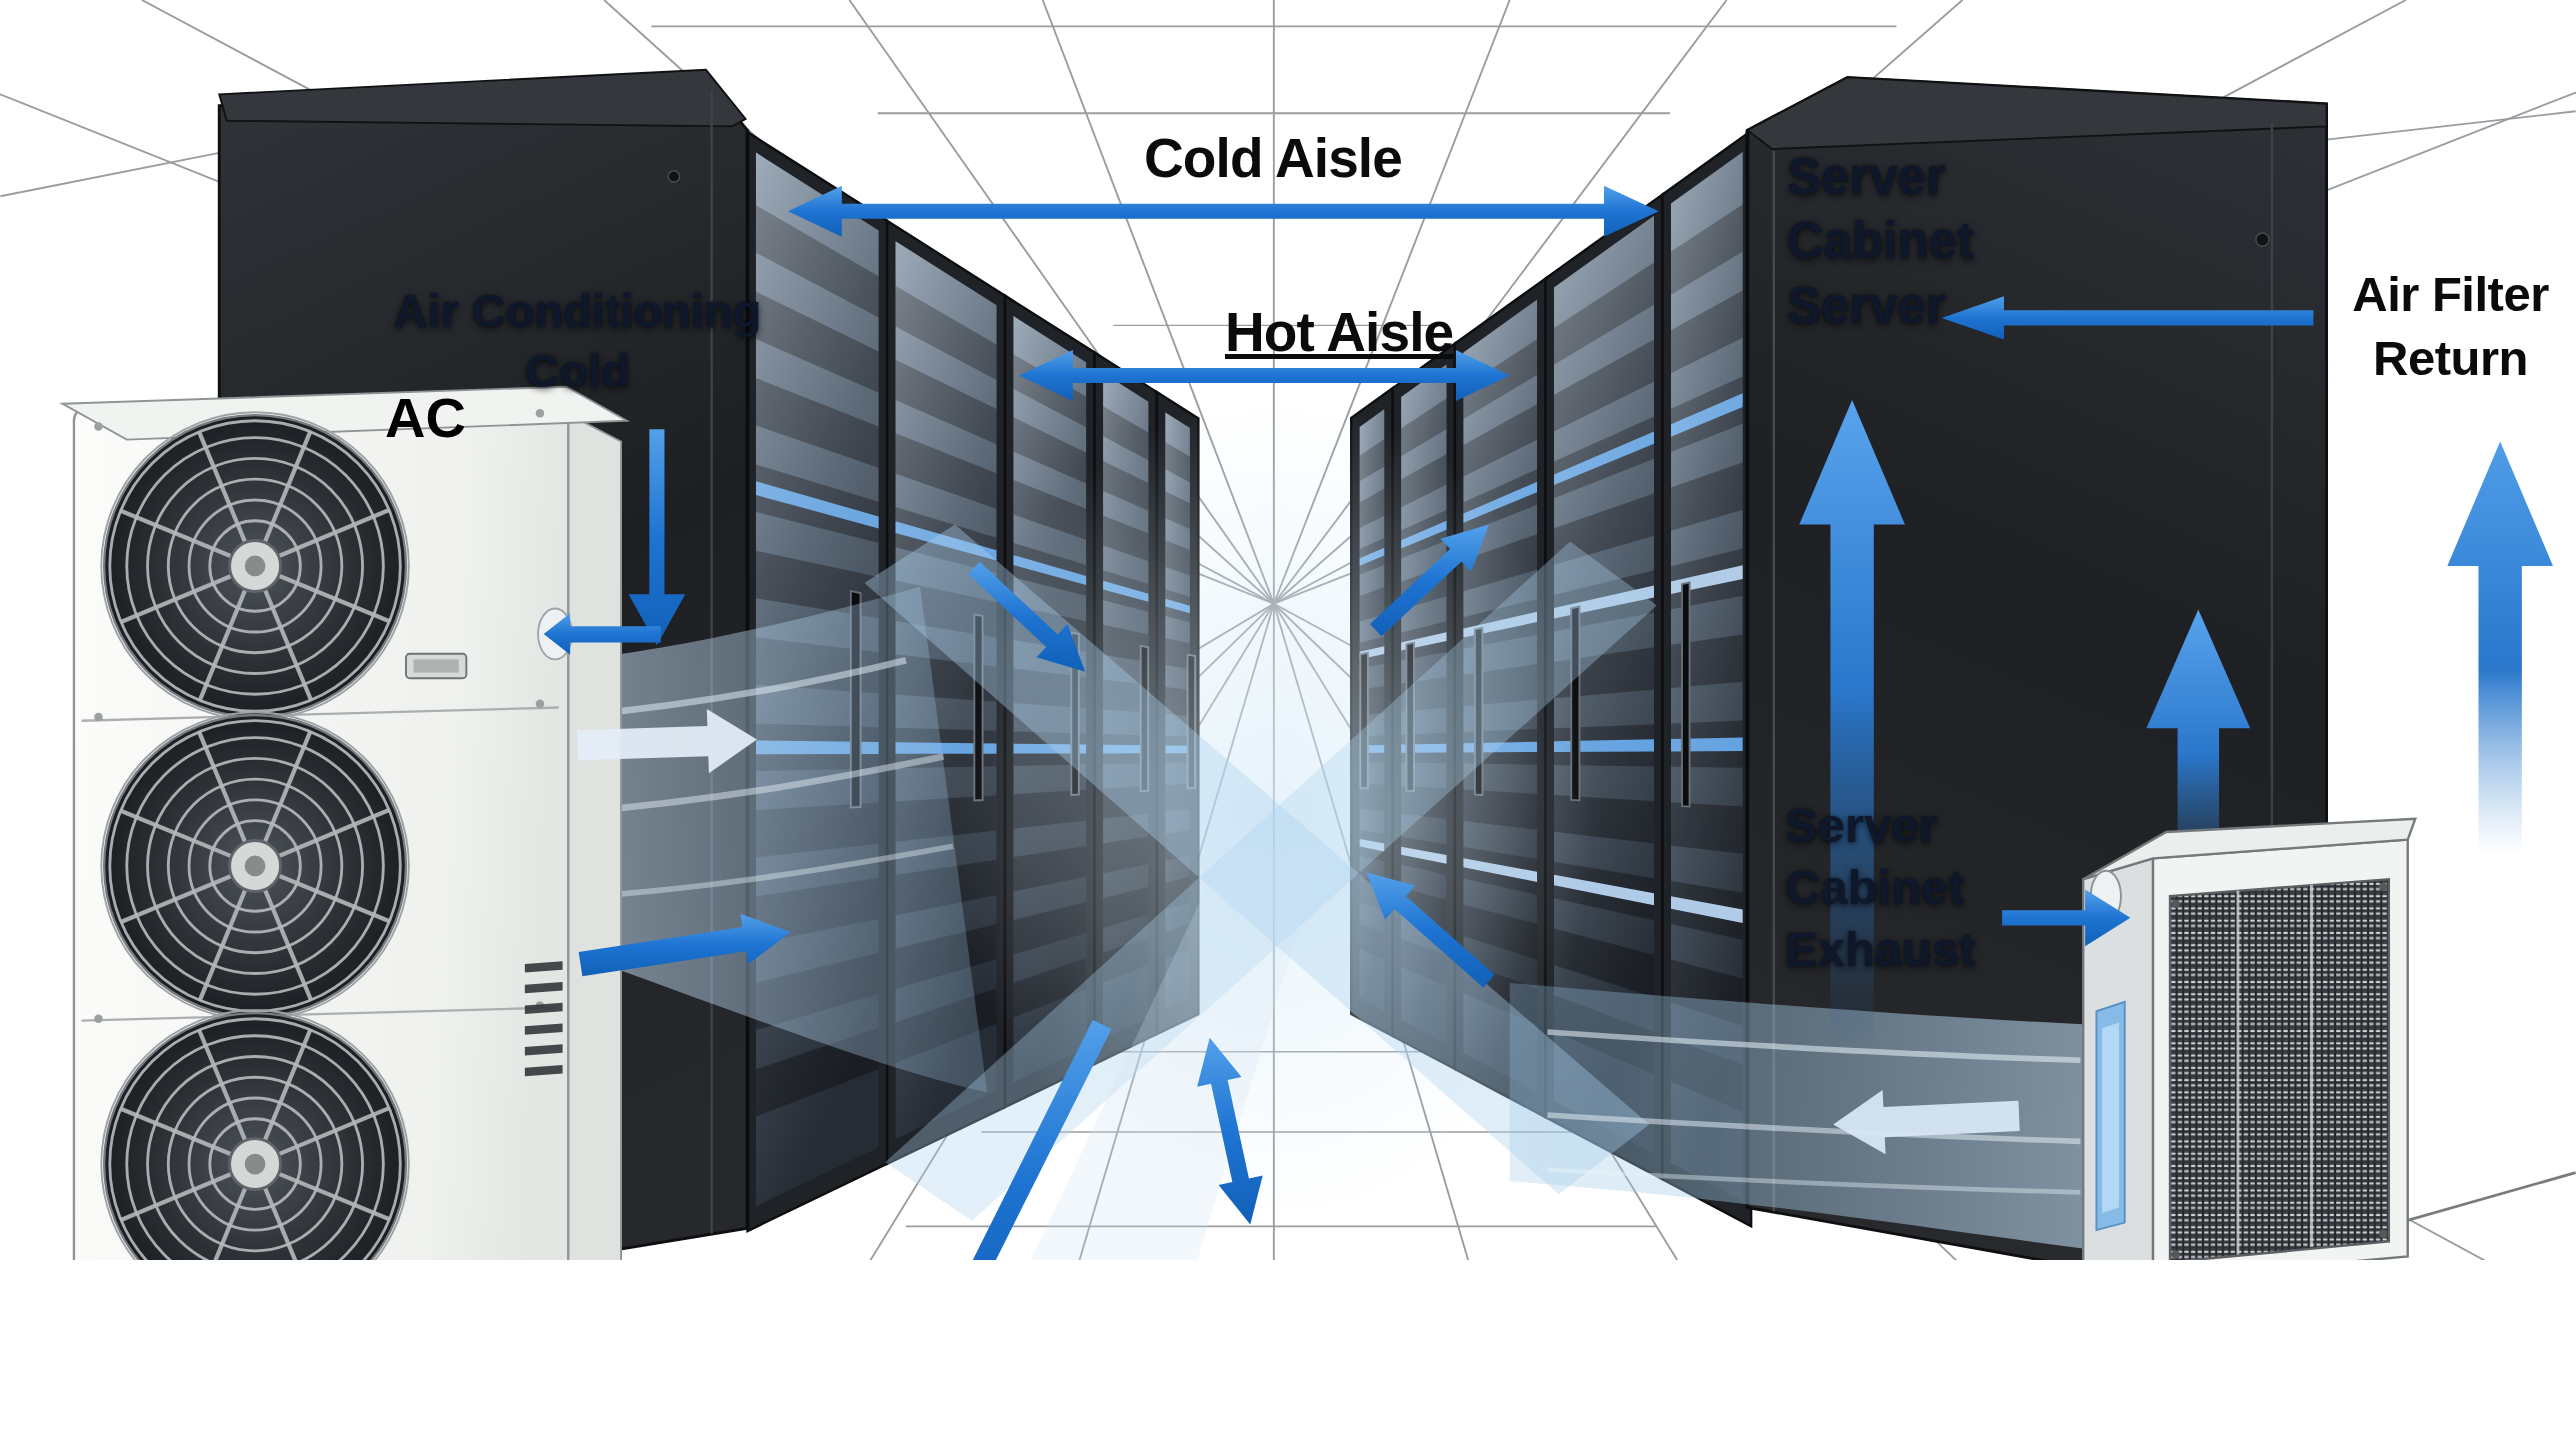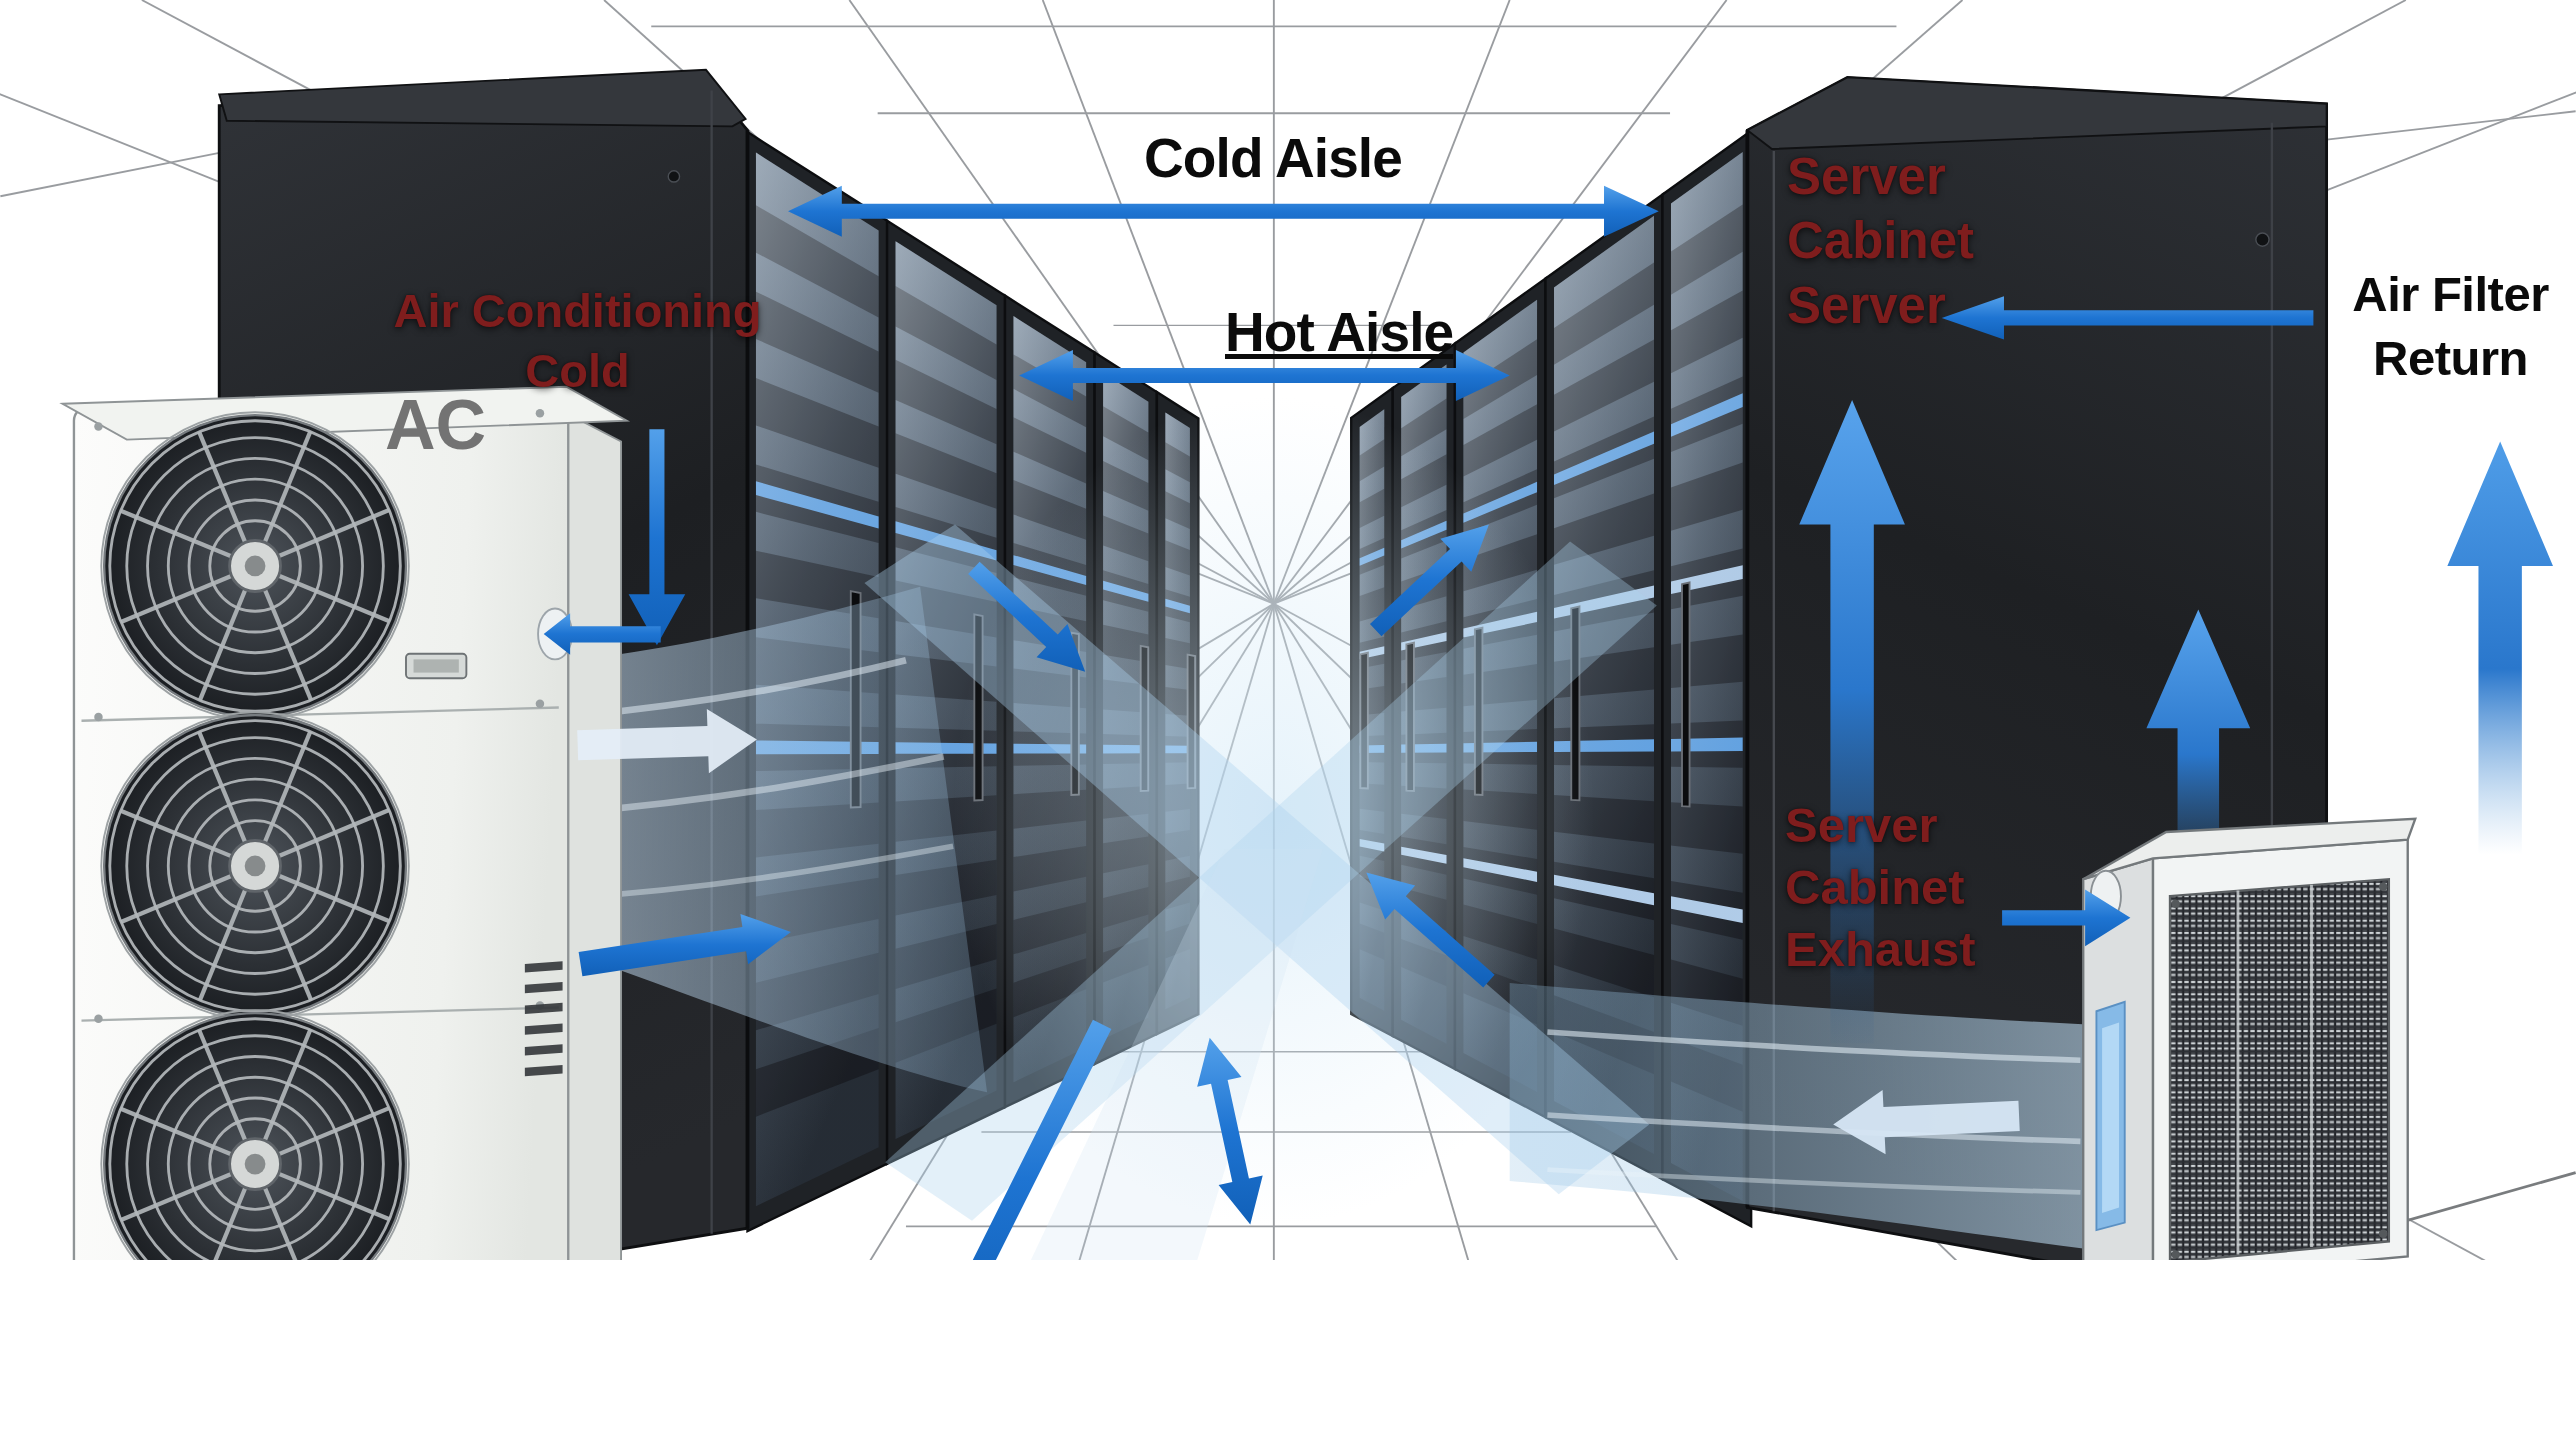--- a/index.html
+++ b/index.html
@@ -2,25 +2,25 @@
 <html style="font-size:15px"><head>
 <meta charset="utf-8">
 <style>
   html,body{margin:0;padding:0;background:#ffffff;}
   #stage{position:relative;width:2576px;height:1260px;overflow:hidden;background:#ffffff;
          font-family:"Liberation Sans",sans-serif;}
   svg{position:absolute;left:0;top:0;}
   .lbl{position:absolute;font-weight:bold;white-space:nowrap;}
   .lbl.center{white-space:normal;}
   .dark{color:#0b0b0b;}
-  .light{color:#7f1d1d;text-shadow:0 1.9px 7.5px rgba(0,0,0,.65),0 0 1.9px rgba(0,0,0,.4);}
+  .light{color:#0f172a;text-shadow:0 1.9px 7.5px rgba(0,0,0,.65),0 0 1.9px rgba(0,0,0,.4);}
   #lbl-cold{left:1144px;top:126px;font-size:55px;letter-spacing:-0.9px;}
   #lbl-hot{left:1225px;top:300px;font-size:55px;letter-spacing:-0.9px;text-decoration:underline;}
   #lbl-acu{left:304px;top:281px;width:547px;text-align:center;font-size:47px;line-height:1.28;}
-  #lbl-acbadge{left:385px;top:385px;font-size:70px;color:#737373;}
+  #lbl-acbadge{left:385px;top:385px;font-size:56px;color:#000000;}
   #lbl-intake{left:1787px;top:145px;font-size:51px;line-height:1.26;}
   #lbl-exhaust{left:1785px;top:794px;font-size:49px;line-height:1.27;}
   #lbl-afr{left:2323px;top:263px;width:255px;text-align:center;font-size:49px;line-height:1.3;letter-spacing:-0.5px;}
 </style>
 </head>
 <body>
 
 <div id="stage">
 <svg width="2576" height="1448" viewBox="0 0 2730 1535">
   <defs>

